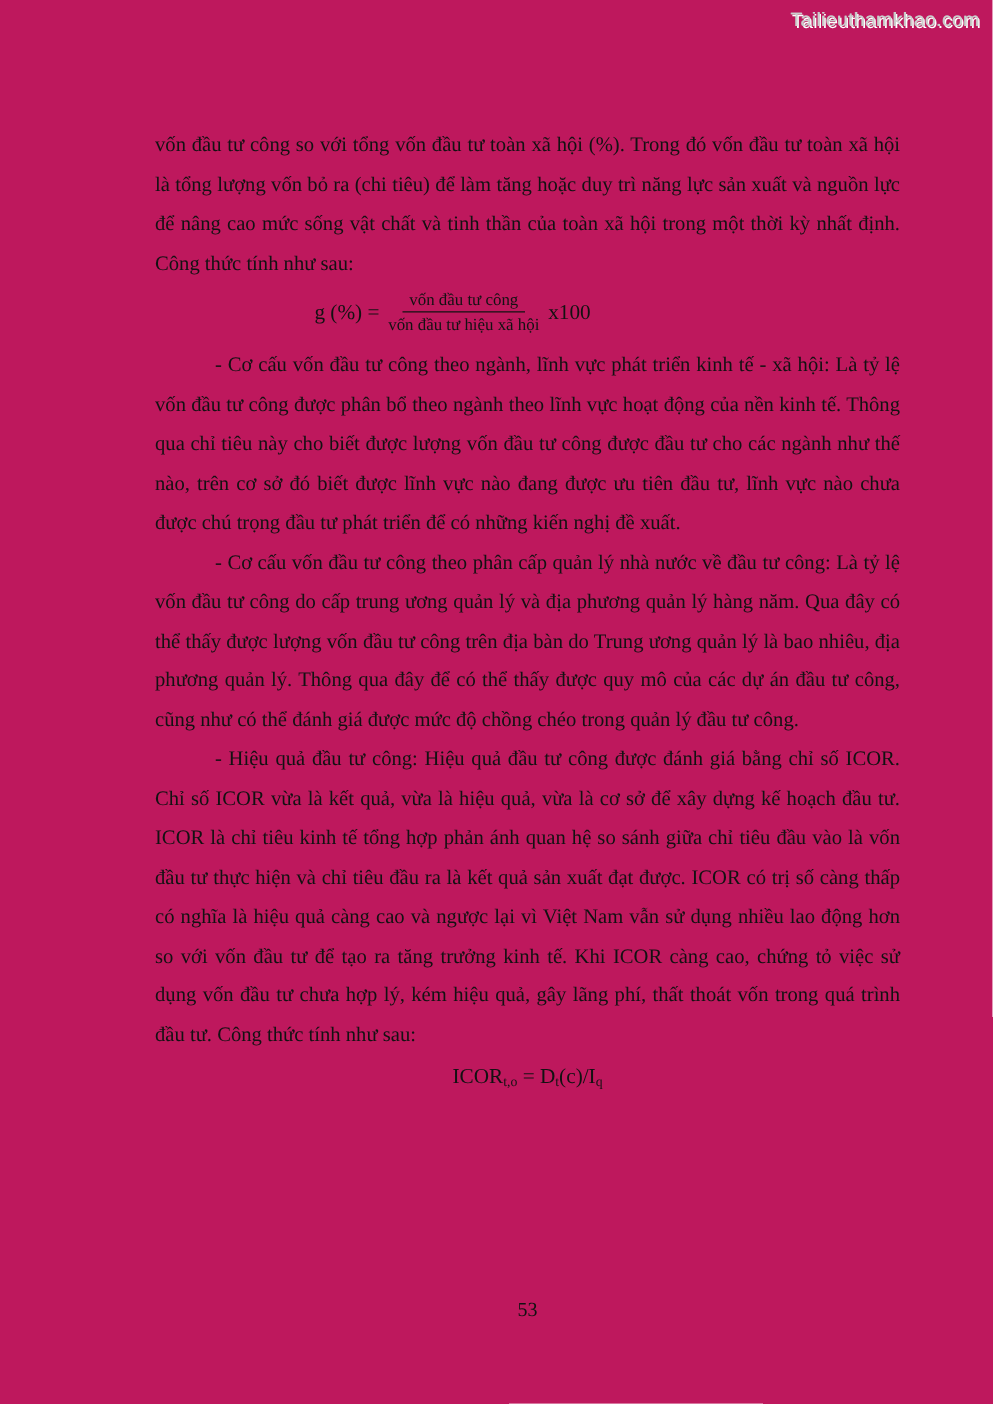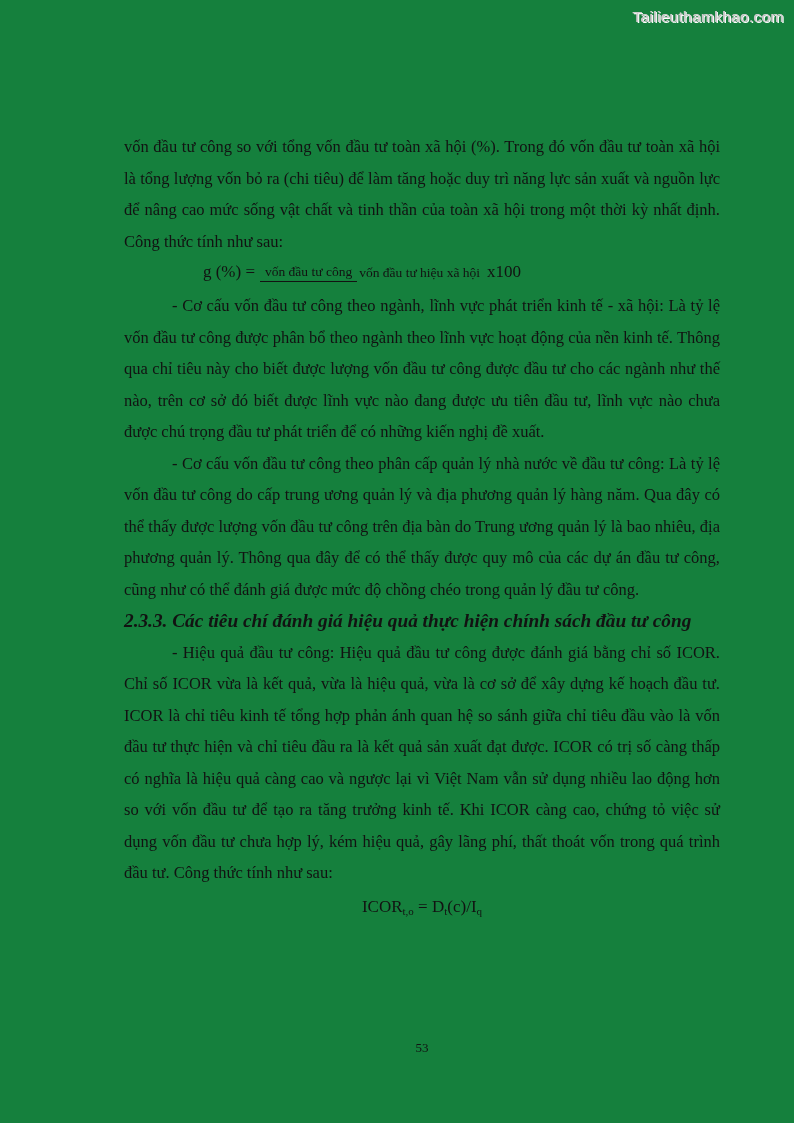--- a/index.html
+++ b/index.html
@@ -5,40 +5,39 @@
   * { margin: 0; padding: 0; box-sizing: border-box; }
   html, body {
     width: 794px; height: 1123px;
     background: #ffffff;
     overflow: hidden;
     font-family: "Liberation Serif", serif;
   }
   .page {
     position: relative;
     width: 794px; height: 1123px;
-    background: #15803d;
+    background: #be185d;
   }
   .watermark {
     position: absolute;
     top: 8px; right: 10px;
     font-family: "Liberation Sans", sans-serif;
     font-size: 15.5px;
     color: #cdcdcd;
     text-shadow: 1px 1px 0 #ffffff, -0.5px -0.5px 0 #bdbdbd;
     letter-spacing: 0.3px;
   }
   .content {
     position: absolute;
     left: 124px; top: 100px;
     width: 596px;
     font-size: 16.5px;
     line-height: 31.5px;
     color: #121212;
     text-align: justify;
-    margin-top: 31px;
   }
   .para { text-align: justify; }
   .para.indented { text-indent: 48px; }
   .section-heading {
     font-weight: bold;
     font-style: italic;
     text-align: left;
   }
   .formula-block {
     text-align: center;
@@ -47,20 +46,21 @@
     line-height: normal;
   }
   .formula-inline {
     display: inline-flex;
     align-items: center;
     gap: 5px;
     font-size: 17px;
   }
   .frac {
     display: inline-flex;
+    flex-direction: column;
     align-items: center;
     font-size: 13.5px;
     line-height: 17px;
     vertical-align: middle;
   }
   .frac .num {
     border-bottom: 1.2px solid #121212;
     padding: 0 5px 1px;
   }
   .frac .den { padding: 1px 2px 0; }
@@ -73,21 +73,21 @@
   .formula-icor sub {
     font-size: 11px;
     line-height: 0;
     vertical-align: -3px;
   }
   .page-number {
     position: absolute;
     left: 124px; top: 1040px;
     width: 596px;
     text-align: center;
-    font-size: 13px;
+    font-size: 16px;
     color: #121212;
   }
 </style>
 </head>
 <body>
 
 <div class="page">
 
   <div class="watermark">Tailieuthamkhao.com</div>
 
@@ -104,21 +104,20 @@
         </span>
         <span>x100</span>
       </span>
     </div>
 
     <p class="para indented">- Cơ cấu vốn đầu tư công theo ngành, lĩnh vực phát triển kinh tế - xã hội: Là tỷ lệ vốn đầu tư công được phân bổ theo ngành theo lĩnh vực hoạt động của nền kinh tế. Thông qua chỉ tiêu này cho biết được lượng vốn đầu tư công được đầu tư cho các ngành như thế nào, trên cơ sở đó biết được lĩnh vực nào đang được ưu tiên đầu tư, lĩnh vực nào chưa được chú trọng đầu tư phát triển để có những kiến nghị đề xuất.</p>
 
     <p class="para indented">- Cơ cấu vốn đầu tư công theo phân cấp quản lý nhà nước về đầu tư công: Là tỷ lệ vốn đầu tư công do cấp trung ương quản lý và địa phương quản lý hàng năm. Qua đây có thể thấy được lượng vốn đầu tư công trên địa bàn do Trung ương quản lý là bao nhiêu, địa phương quản lý. Thông qua đây để có thể thấy được quy mô của các dự án đầu tư công, cũng như có thể đánh giá được mức độ chồng chéo trong quản lý đầu tư công.</p>
 
 
-    <h3 class="section-heading">2.3.3. Các tiêu chí đánh giá hiệu quả thực hiện chính sách đầu tư công</h3>
 
     <p class="para indented">- Hiệu quả đầu tư công: Hiệu quả đầu tư công được đánh giá bằng chỉ số ICOR. Chỉ số ICOR vừa là kết quả, vừa là hiệu quả, vừa là cơ sở để xây dựng kế hoạch đầu tư. ICOR là chỉ tiêu kinh tế tổng hợp phản ánh quan hệ so sánh giữa chỉ tiêu đầu vào là vốn đầu tư thực hiện và chỉ tiêu đầu ra là kết quả sản xuất đạt được. ICOR có trị số càng thấp có nghĩa là hiệu quả càng cao và ngược lại vì Việt Nam vẫn sử dụng nhiều lao động hơn so với vốn đầu tư để tạo ra tăng trưởng kinh tế. Khi ICOR càng cao, chứng tỏ việc sử dụng vốn đầu tư chưa hợp lý, kém hiệu quả, gây lãng phí, thất thoát vốn trong quá trình đầu tư. Công thức tính như sau:</p>
 
     <div class="formula-icor">
       <span>ICOR</span><sub>t,o</sub><span> = D</span><sub>t</sub><span>(c)/I</span><sub>q</sub>
     </div>
 
   </div>
 
   <div class="page-number">53</div>

